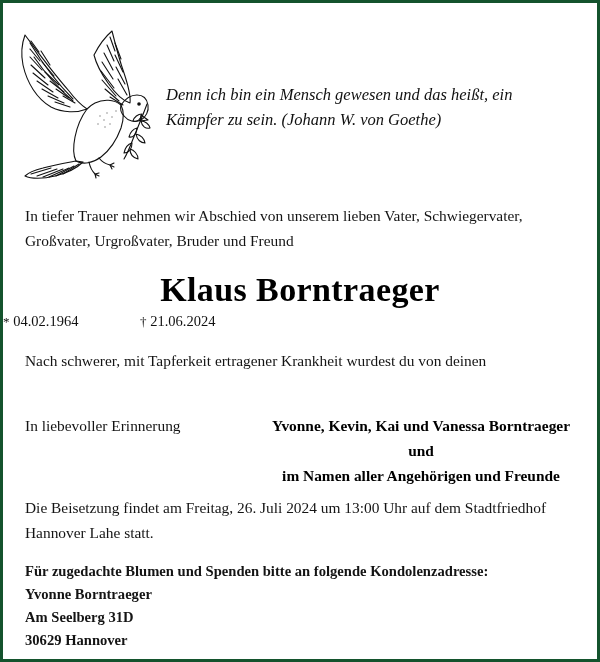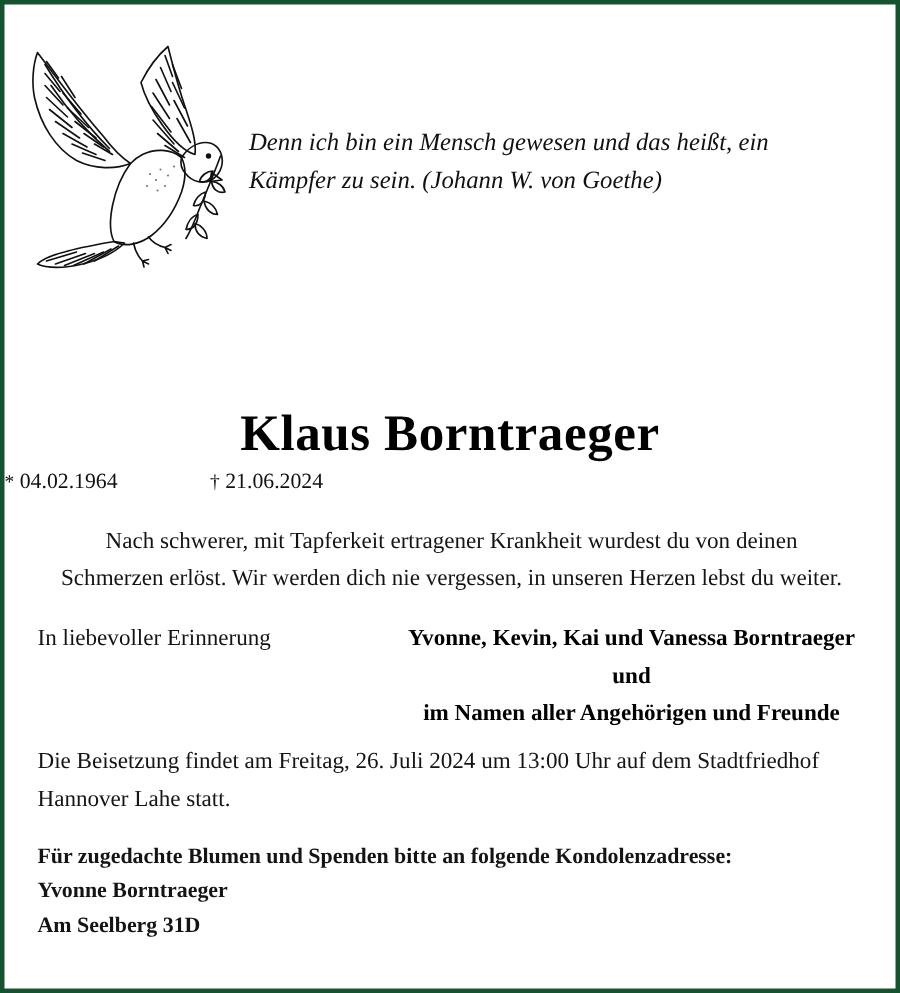--- a/index.html
+++ b/index.html
@@ -86,21 +86,20 @@
     font-size: 14.5px;
     color: #111;
   }
   #dates .date-birth { margin-right: 58px; }
   #dates .sym { font-size: 13px; }
 
   #illness {
     left: 22px;
     top: 345px;
     width: 552px;
-    text-align: center;
   }
 
   
   #memory-row {
     position: absolute;
     left: 22px;
     top: 410px;
     width: 552px;
   }
   #memory-label {
@@ -229,53 +228,57 @@
         <circle cx="94" cy="106" r="0.7" fill="#777" stroke="none"></circle>
         <circle cx="87" cy="103" r="0.7" fill="#777" stroke="none"></circle>
       </svg>
     </div>
 
     <div id="quote">
       <div>Denn ich bin ein Mensch gewesen und das heißt, ein</div>
       <div>Kämpfer zu sein. (Johann W. von Goethe)</div>
     </div>
 
+    <div id="intro" class="block">
+      <div>In tiefer Trauer nehmen wir Abschied von unserem lieben Vater, Schwiegervater,</div>
+      <div>Großvater, Urgroßvater, Bruder und Freund</div>
+    </div>
 
     <div id="name-line">Klaus Borntraeger</div>
 
     <div id="dates">
       <span class="date-birth">
         <span class="sym">*</span>
         <span>04.02.1964</span>
       </span>
       <span class="date-death">
         <span class="sym">†</span>
         <span>21.06.2024</span>
       </span>
     </div>
 
     <div id="illness" class="block">
       <div>Nach schwerer, mit Tapferkeit ertragener Krankheit wurdest du von deinen</div>
-      <div>Schmerzen erlöst. Wir werden dich nie vergessen, in unseren Herzen lebst du weiter.</div>
     </div>
 
     <div id="memory-row">
       <div id="memory-label">In liebevoller Erinnerung</div>
       <div id="family-names">
         <div>Yvonne, Kevin, Kai und Vanessa Borntraeger</div>
         <div>und</div>
         <div>im Namen aller Angehörigen und Freunde</div>
       </div>
     </div>
 
     <div id="funeral" class="block">
       <div>Die Beisetzung findet am Freitag, 26. Juli 2024 um 13:00 Uhr auf dem Stadtfriedhof</div>
       <div>Hannover Lahe statt.</div>
     </div>
 
     <div id="donation" class="block">
       <div>Für zugedachte Blumen und Spenden bitte an folgende Kondolenzadresse:</div>
       <div>Yvonne Borntraeger</div>
       <div>Am Seelberg 31D</div>
+      <div>30629 Hannover</div>
     </div>
 
   </div>
 </div>
 
 </body></html>

